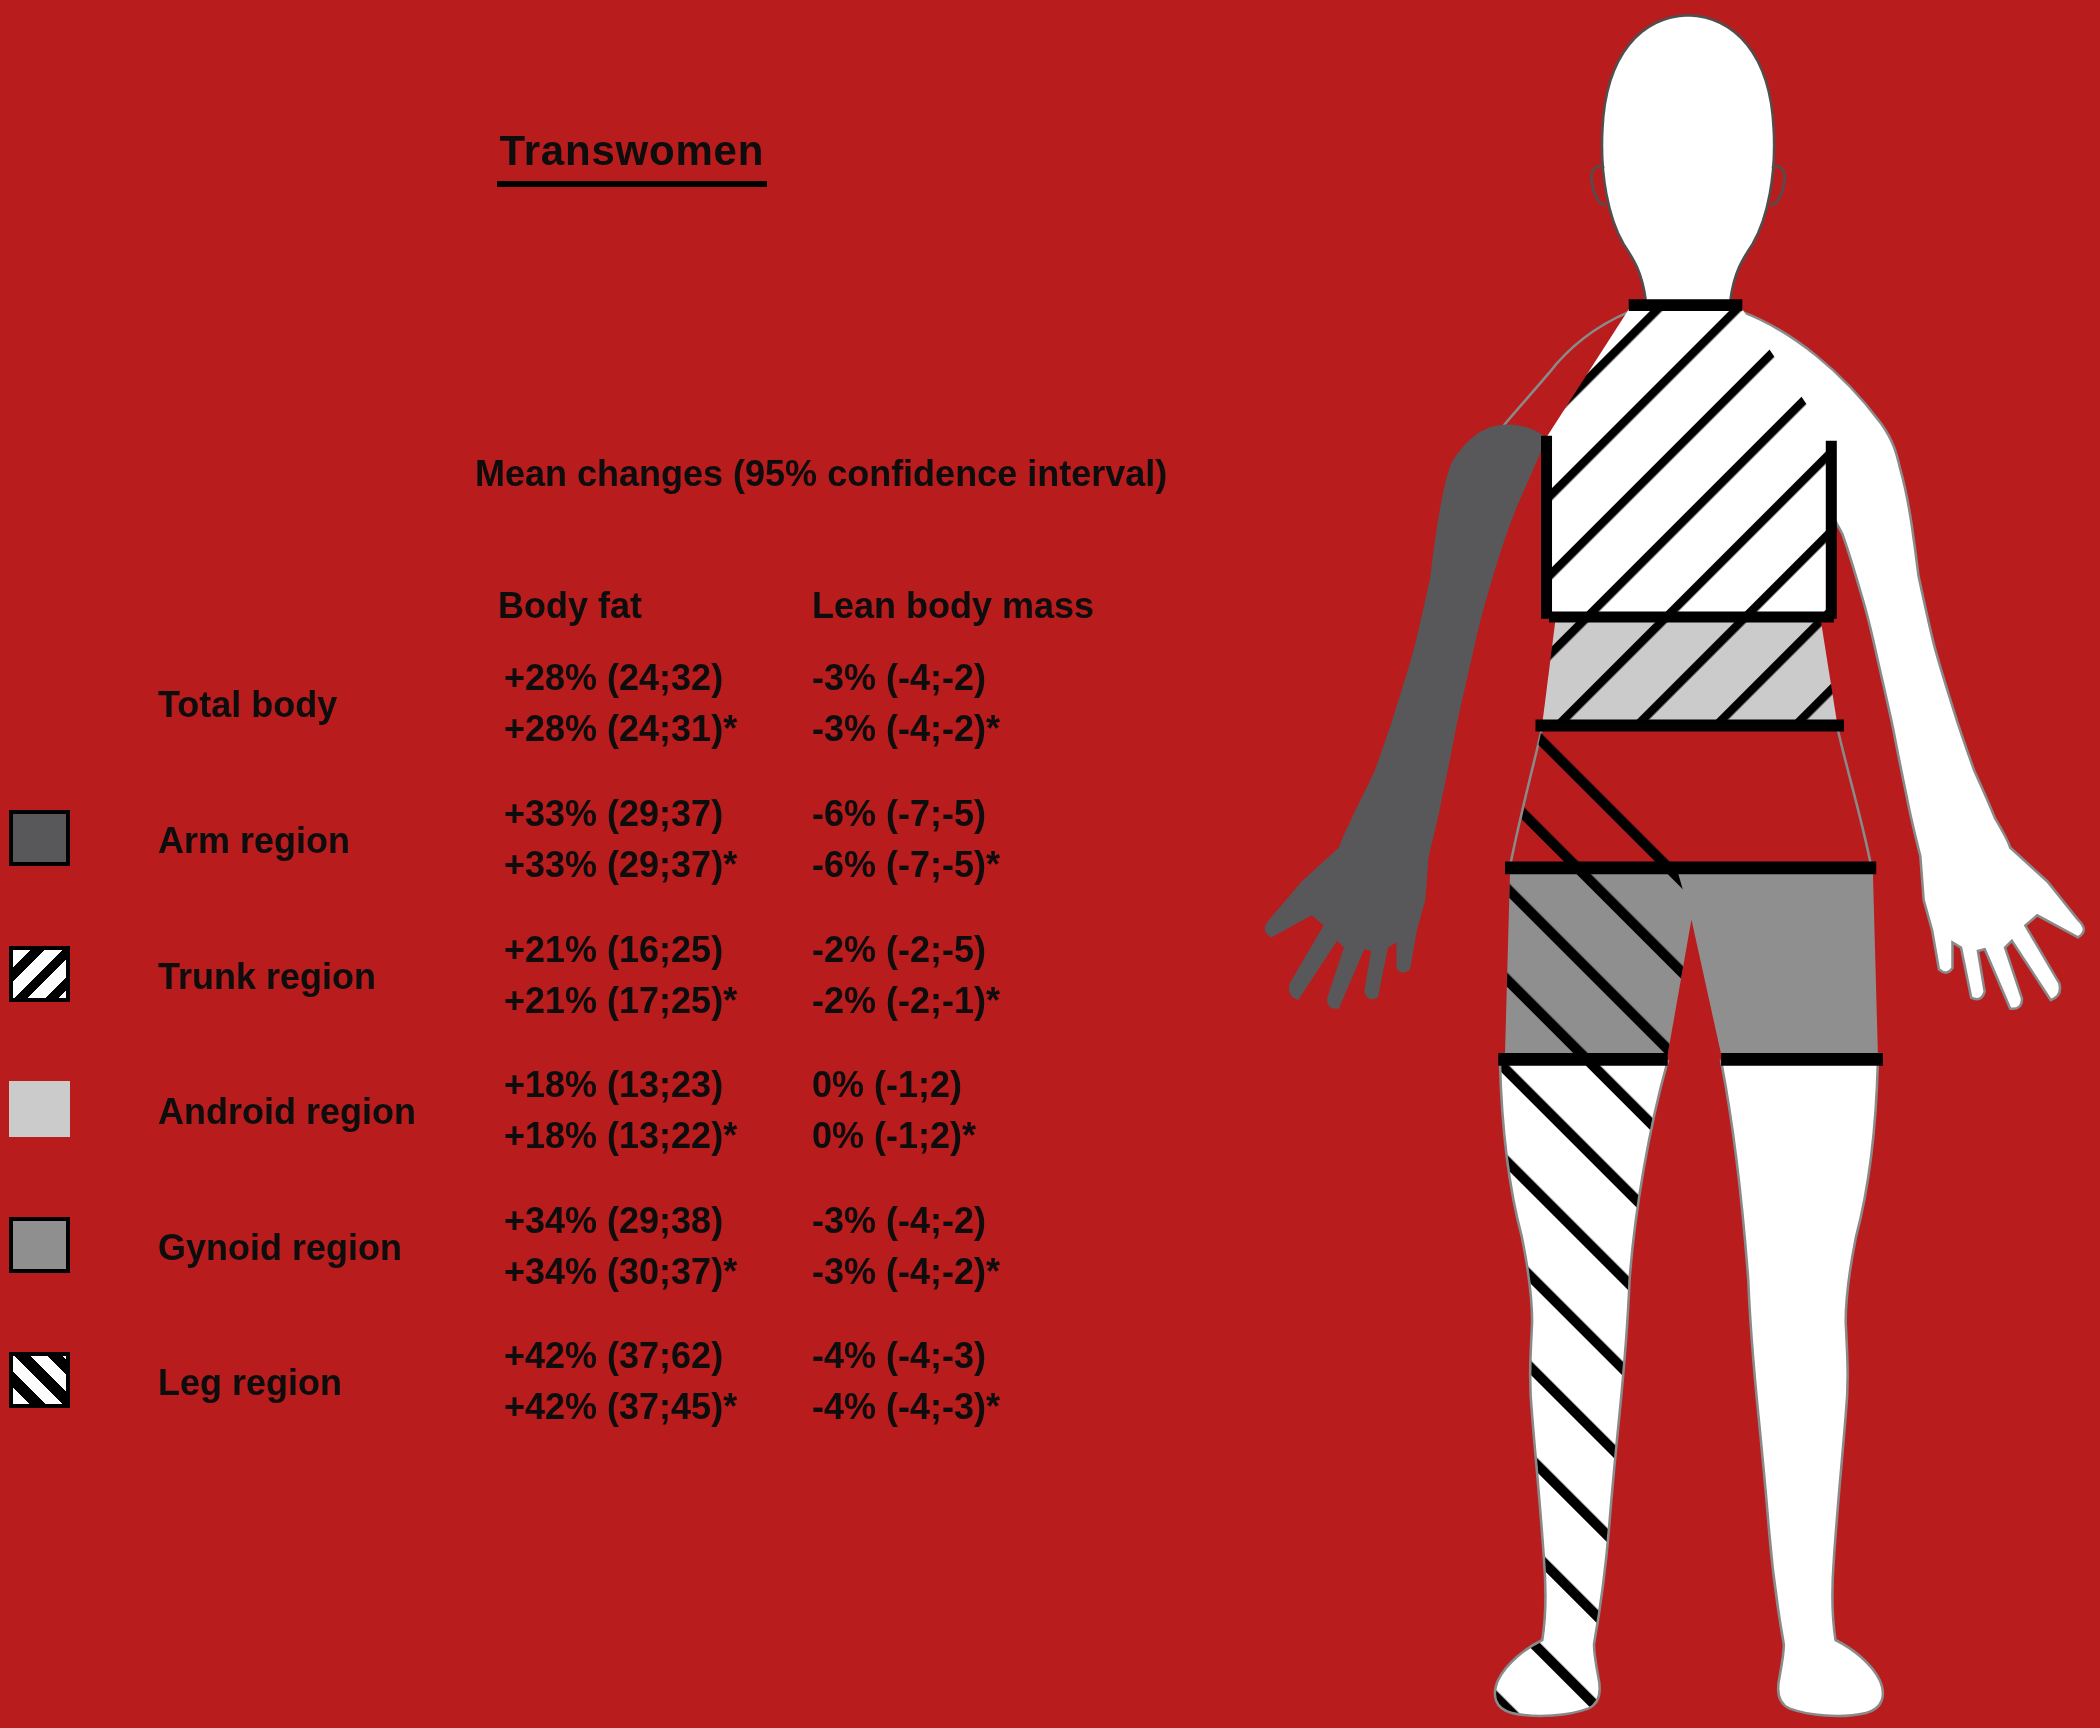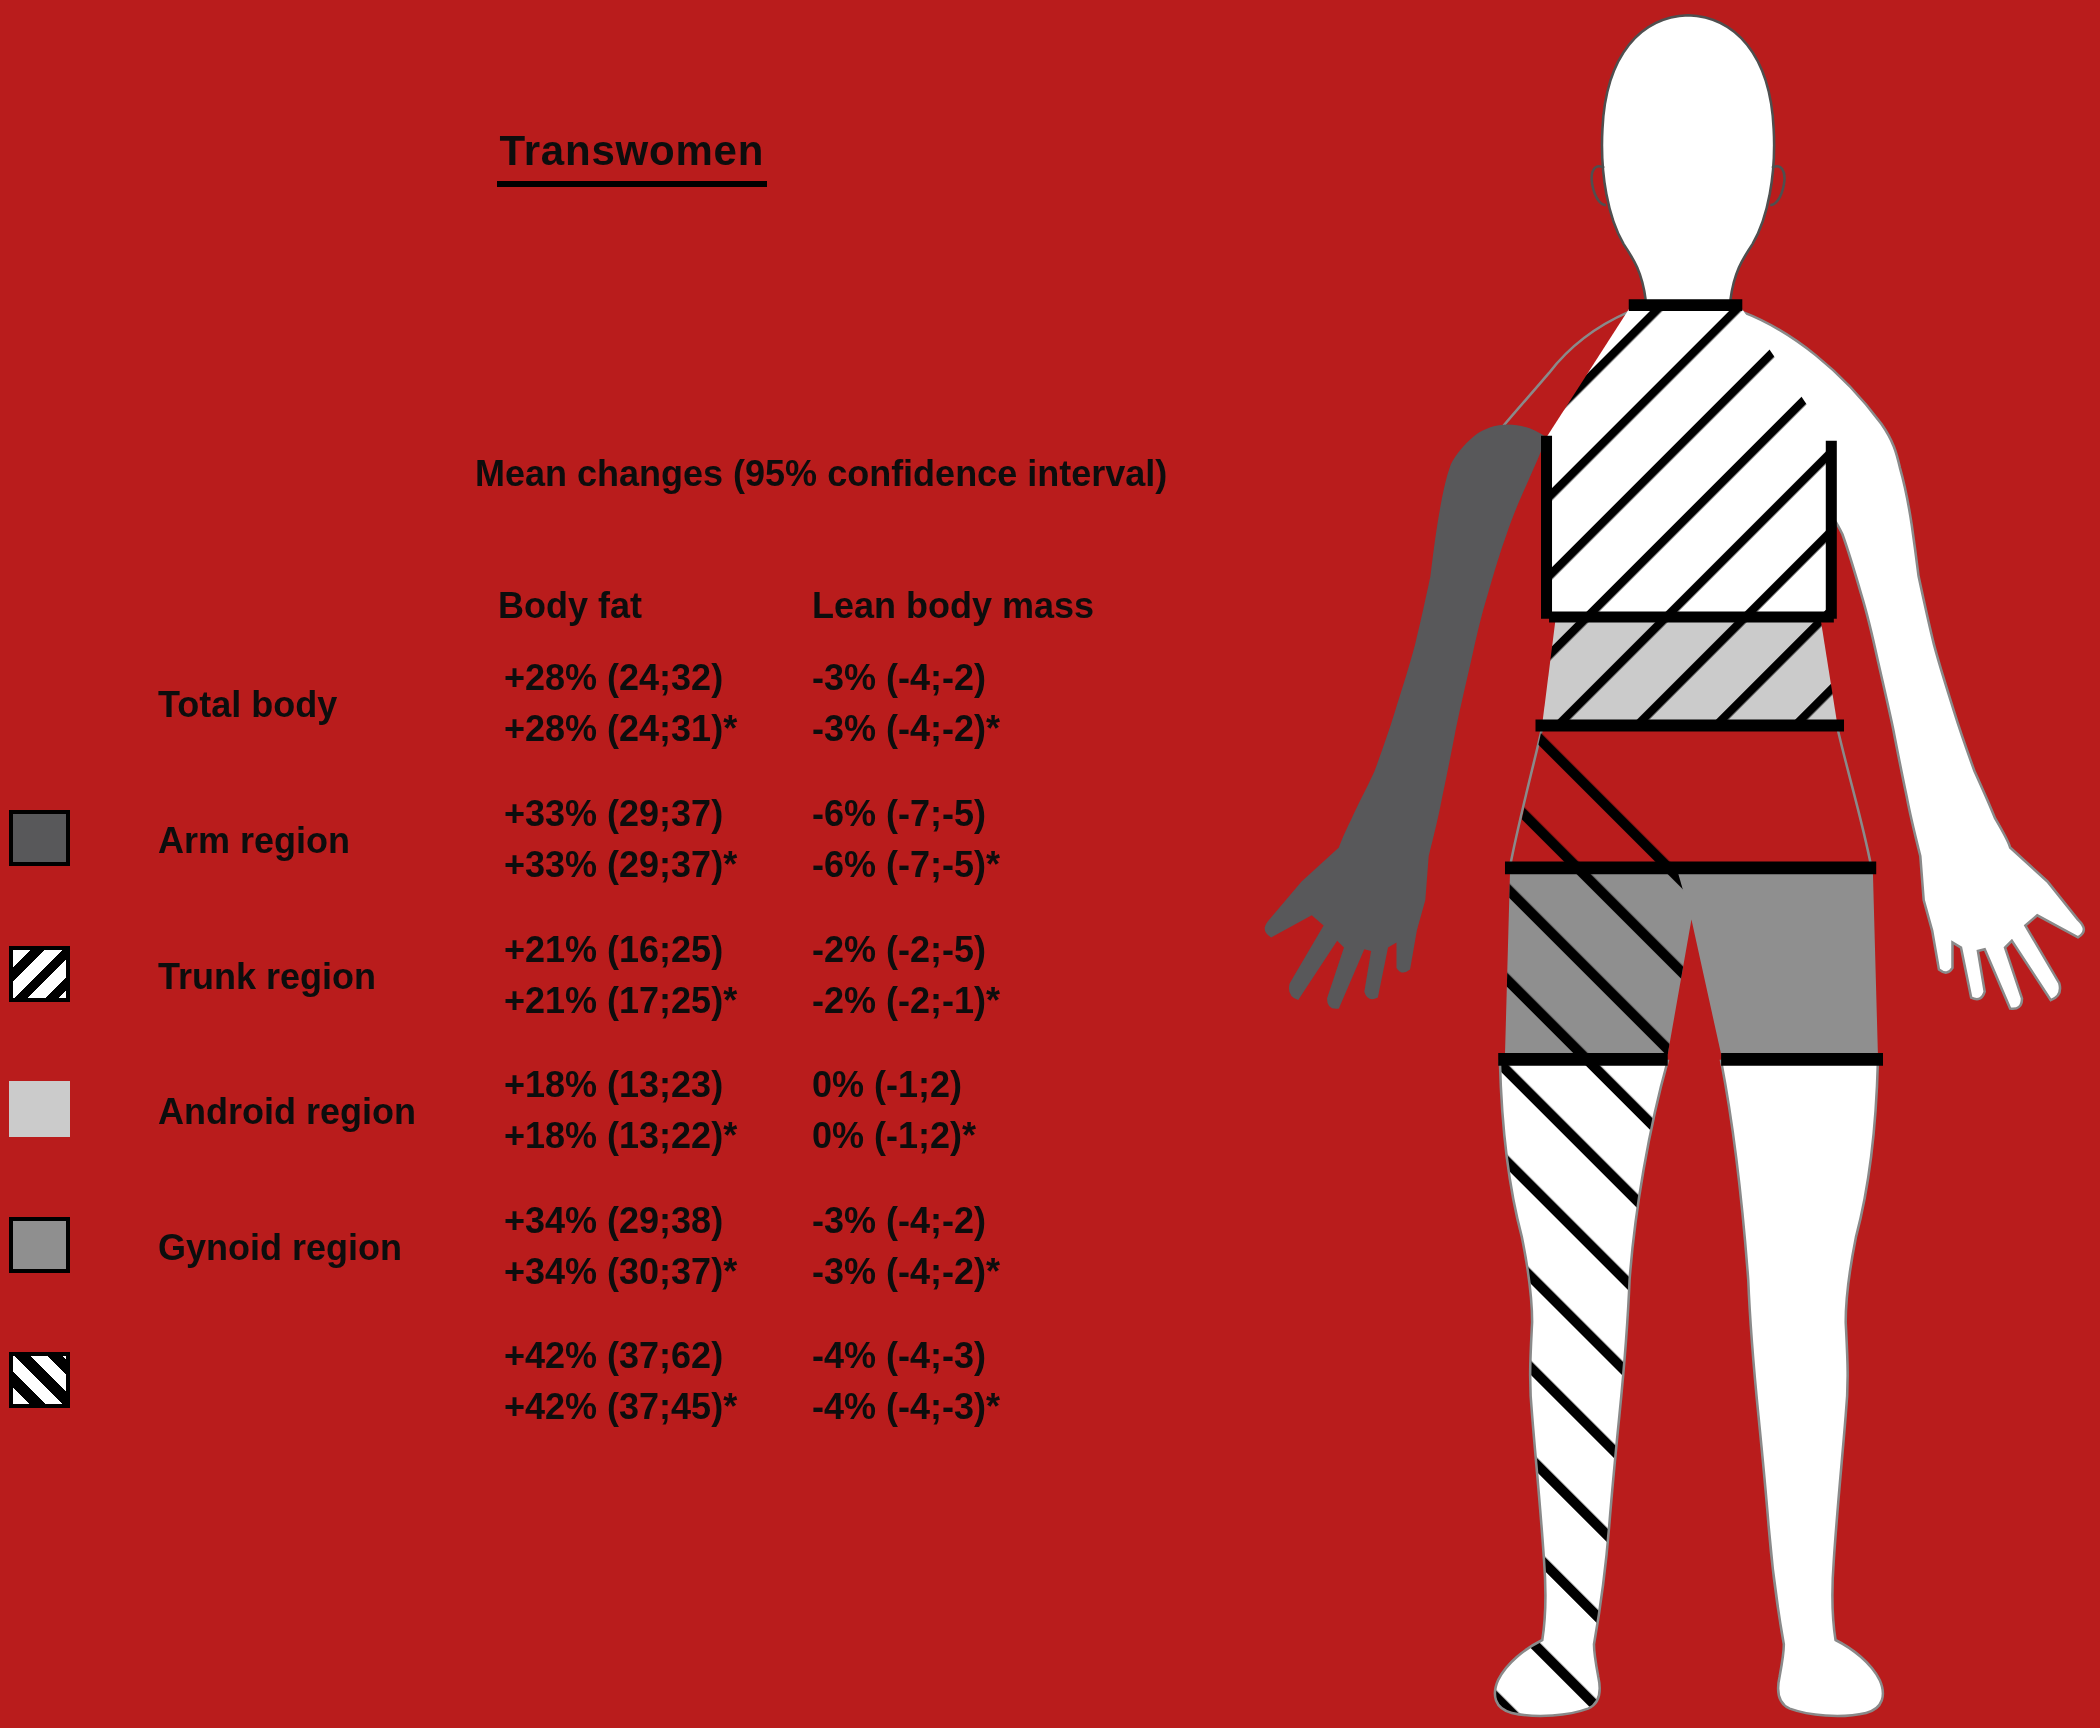--- a/index.html
+++ b/index.html
@@ -101,20 +101,21 @@
       <div>+34% (30;37)*</div>
     </div>
     <div class="vals v-lbm">
       <div>-3% (-4;-2)</div>
       <div>-3% (-4;-2)*</div>
     </div>
   </div>
 
   <div class="row" style="top:1332px">
     <div class="swatch sw-leg"></div>
+    <div class="rlabel">Leg region</div>
     <div class="vals v-bf">
       <div>+42% (37;62)</div>
       <div>+42% (37;45)*</div>
     </div>
     <div class="vals v-lbm">
       <div>-4% (-4;-3)</div>
       <div>-4% (-4;-3)*</div>
     </div>
   </div>
 

